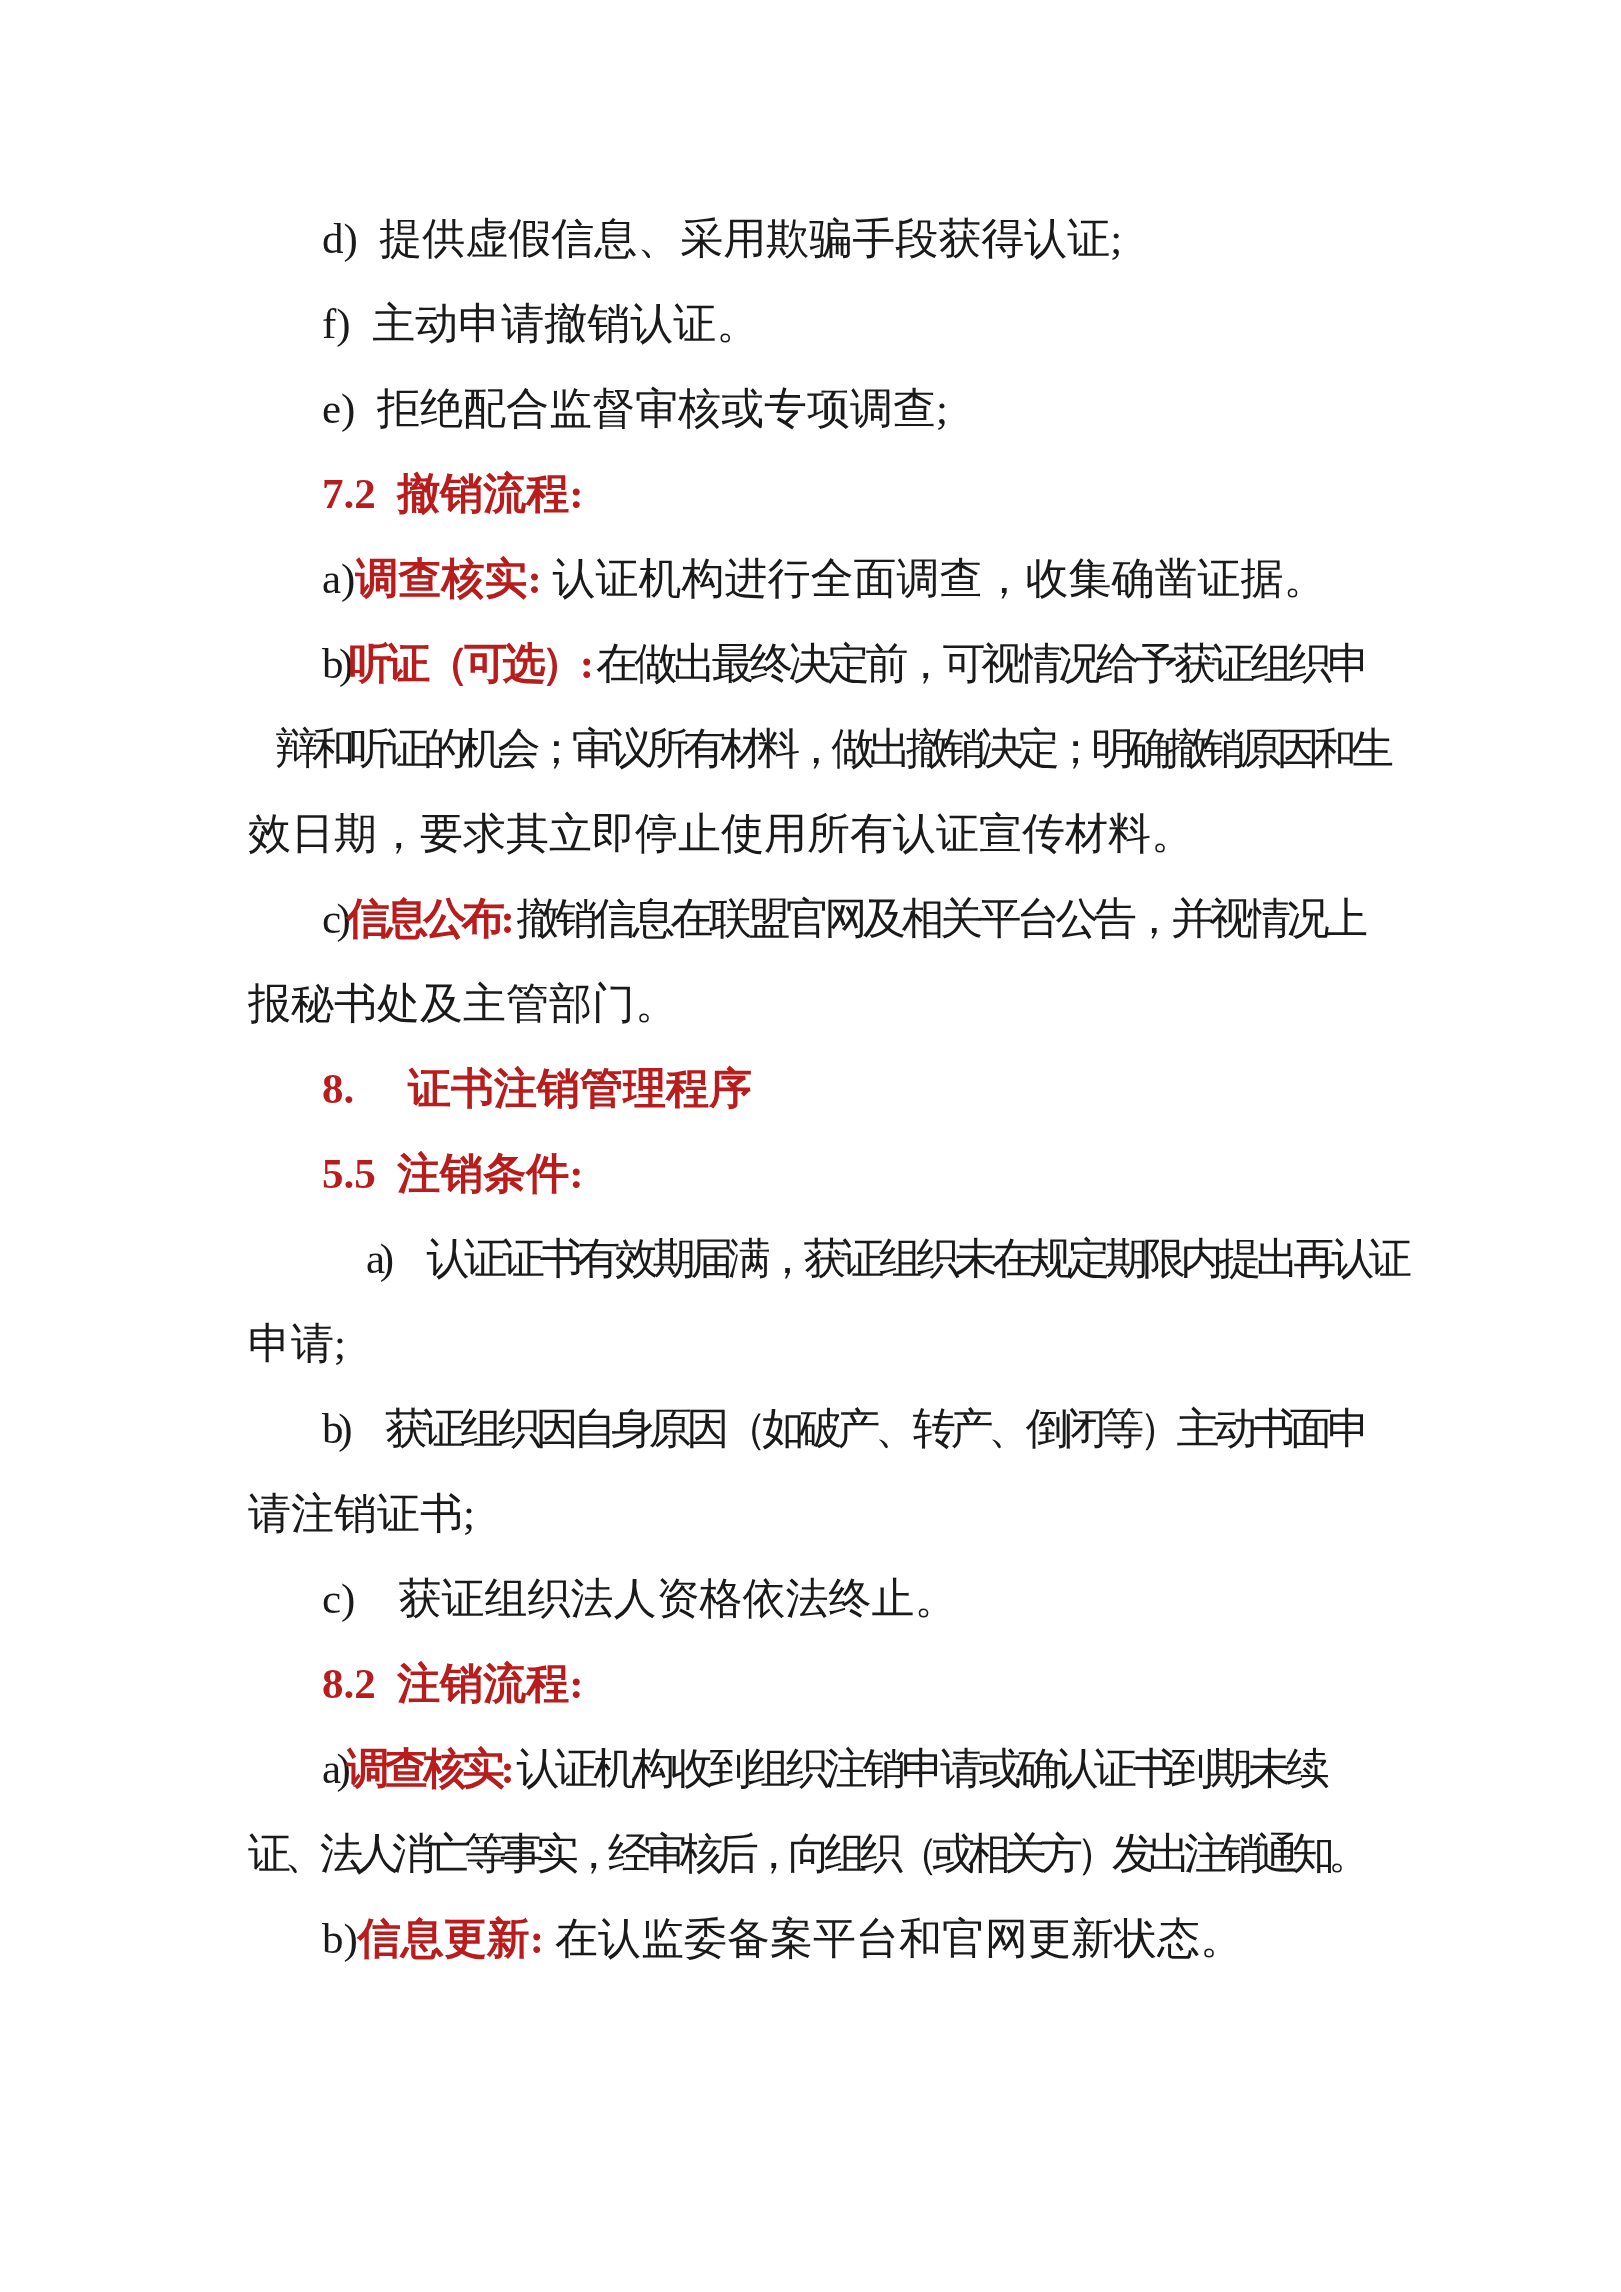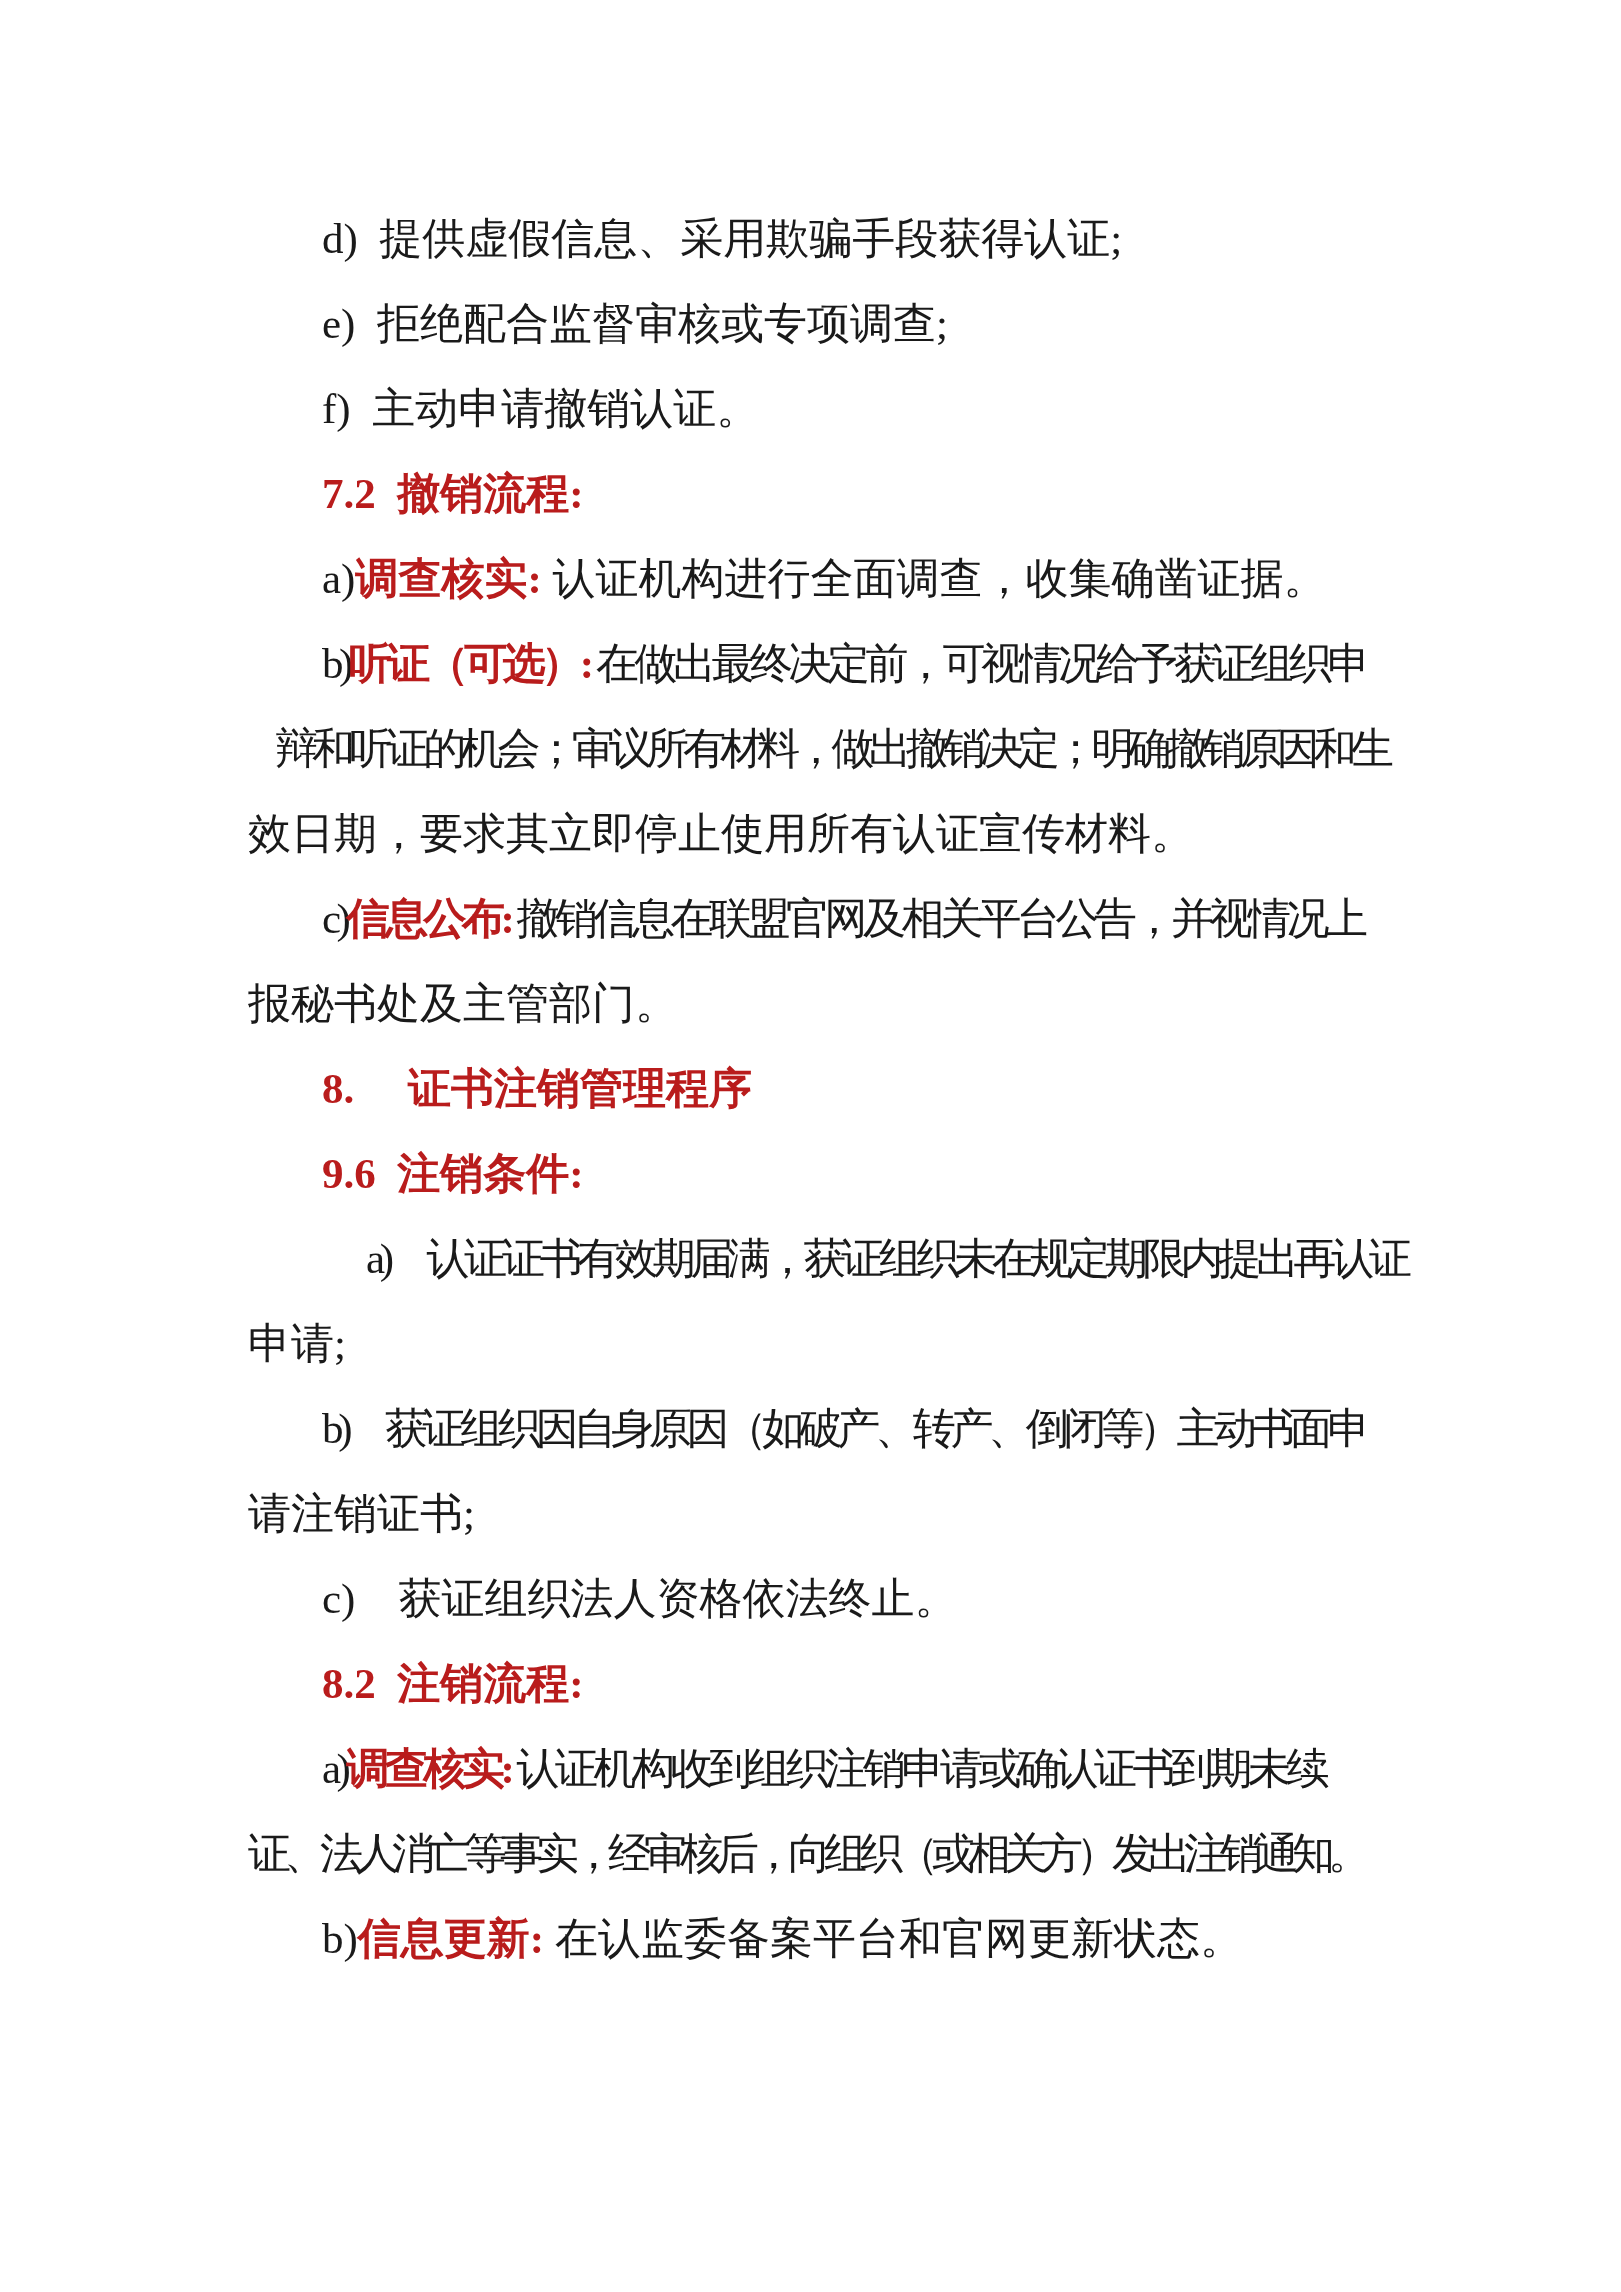--- a/index.html
+++ b/index.html
@@ -42,45 +42,45 @@
 </style>
 </head>
 <body>
 
 <div class="page">
   <div class="text-block">
       <div class="para list-item">
         <div class="line first"><span class="runs"><span class="run">d)  提供虚假信息、采用欺骗手段获得认证;</span></span></div>
       </div>
       <div class="para list-item">
-        <div class="line first"><span class="runs"><span class="run">e)  拒绝配合监督审核或专项调查;</span></span></div>
+        <div class="line first"><span class="runs"><span class="run">f)  主动申请撤销认证。</span></span></div>
       </div>
       <div class="para list-item">
-        <div class="line first"><span class="runs"><span class="run">f)  主动申请撤销认证。</span></span></div>
+        <div class="line first"><span class="runs"><span class="run">e)  拒绝配合监督审核或专项调查;</span></span></div>
       </div>
       <div class="para heading">
         <div class="line first"><span class="runs"><span class="run bold">7.2  撤销流程:</span></span></div>
       </div>
       <div class="para labeled-item">
         <div class="line first"><span class="runs"><span class="run">a)</span><span class="run bold">调查核实: </span><span class="run">认证机构进行全面调查，收集确凿证据。</span></span></div>
       </div>
       <div class="para labeled-item">
         <div class="line first fit"><span class="runs" style="letter-spacing: -4.5px;"><span class="run">b)</span><span class="run bold">听证（可选）: </span><span class="run">在做出最终决定前，可视情况给予获证组织申</span></span></div>
         <div class="line fit"><span class="runs" style="letter-spacing: -5.9px; margin-left: 27px;"><span class="run">辩和听证的机会；审议所有材料，做出撤销决定；明确撤销原因和生</span></span></div>
         <div class="line"><span class="runs"><span class="run">效日期，要求其立即停止使用所有认证宣传材料。</span></span></div>
       </div>
       <div class="para labeled-item">
         <div class="line first fit"><span class="runs" style="letter-spacing: -4.5px;"><span class="run">c)</span><span class="run bold">信息公布: </span><span class="run">撤销信息在联盟官网及相关平台公告，并视情况上</span></span></div>
         <div class="line"><span class="runs"><span class="run">报秘书处及主管部门。</span></span></div>
       </div>
       <div class="para heading">
         <div class="line first"><span class="runs"><span class="run bold">8.　 证书注销管理程序</span></span></div>
       </div>
       <div class="para heading">
-        <div class="line first"><span class="runs"><span class="run bold">9.6  注销条件:</span></span></div>
+        <div class="line first"><span class="runs"><span class="run bold">5.5  注销条件:</span></span></div>
       </div>
       <div class="para list-item">
         <div class="line first fit"><span class="runs" style="letter-spacing: -5.3px; margin-left: 44px;"><span class="run">a)　认证证书有效期届满，获证组织未在规定期限内提出再认证</span></span></div>
         <div class="line"><span class="runs"><span class="run">申请;</span></span></div>
       </div>
       <div class="para list-item">
         <div class="line first fit"><span class="runs" style="letter-spacing: -5.3px;"><span class="run">b)　获证组织因自身原因（如破产、转产、倒闭等）主动书面申</span></span></div>
         <div class="line"><span class="runs"><span class="run">请注销证书;</span></span></div>
       </div>
       <div class="para list-item">

